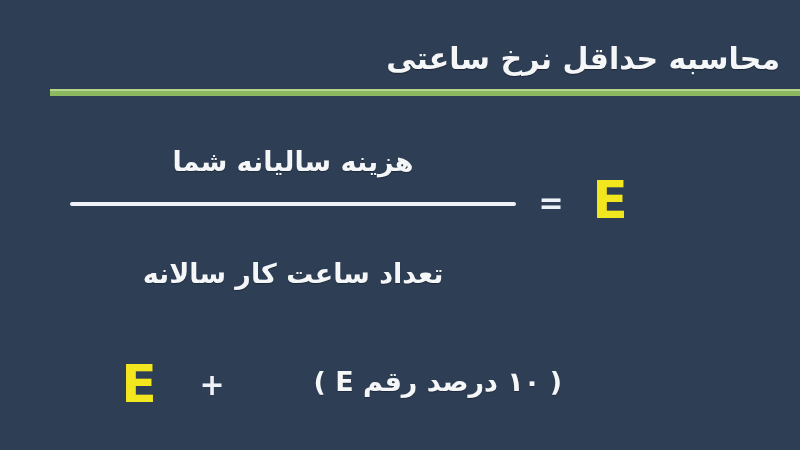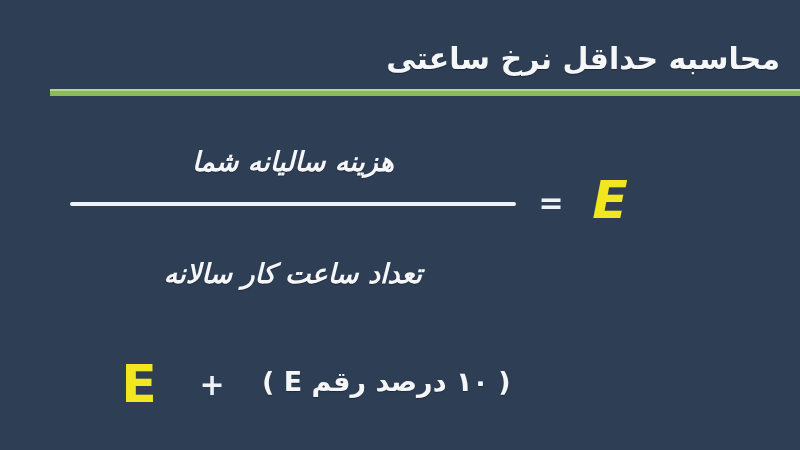--- a/index.html
+++ b/index.html
@@ -61,21 +61,20 @@
     box-sizing: border-box;
   }
 
   
   #equation-primary {
     position: absolute;
     top: 128px;
     left: 0;
     width: 800px;
     height: 160px;
-    font-style: italic;
   }
 
   #fraction {
     position: absolute;
     top: 0;
     left: 70px;
     width: 446px;
     height: 150px;
     direction: rtl;
   }
@@ -177,21 +176,21 @@
     font-size: 30px;
     font-weight: bold;
     line-height: 38px;
   }
 
   #percent-expression {
     position: absolute;
     top: 8px;
     left: 262px;
     width: 300px;
-    text-align: left;
+    text-align: right;
     direction: rtl;
     color: #f4f6f8;
     font-size: 27px;
     font-weight: bold;
     line-height: 44px;
     white-space: nowrap;
     text-shadow: 0 1px 1px rgba(0,0,0,0.3);
   }
 </style>
 </head>

